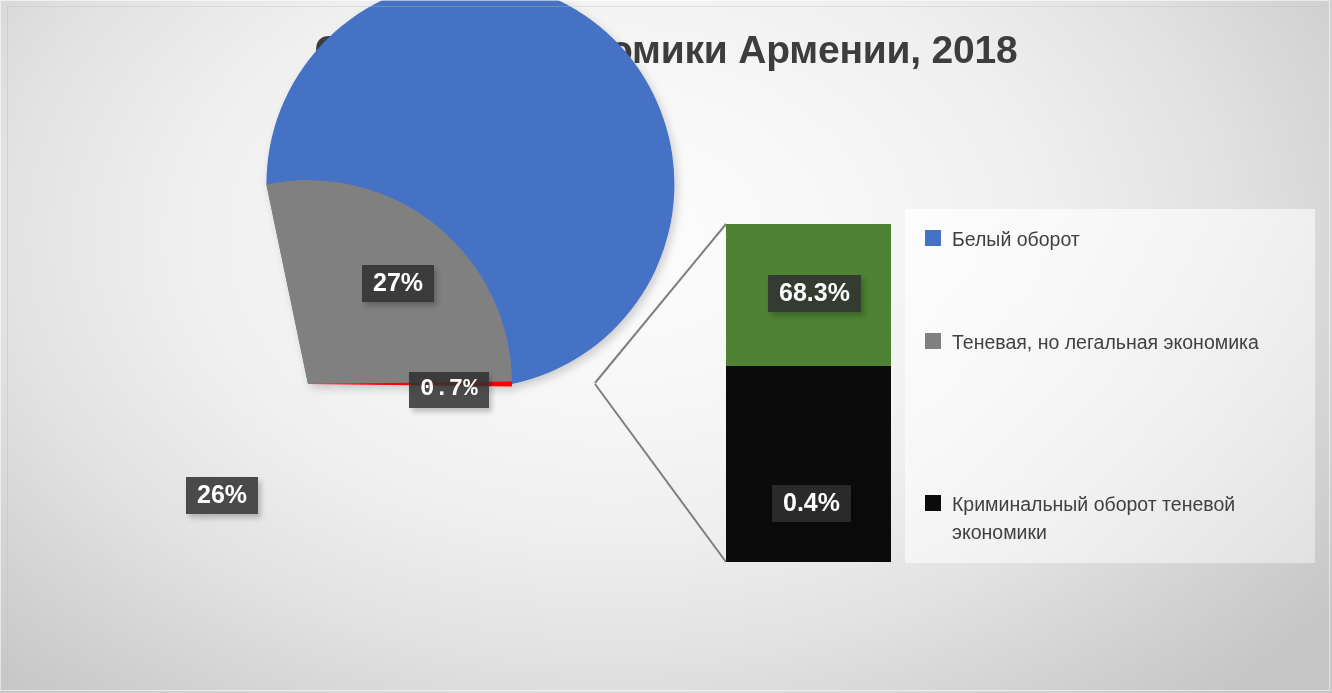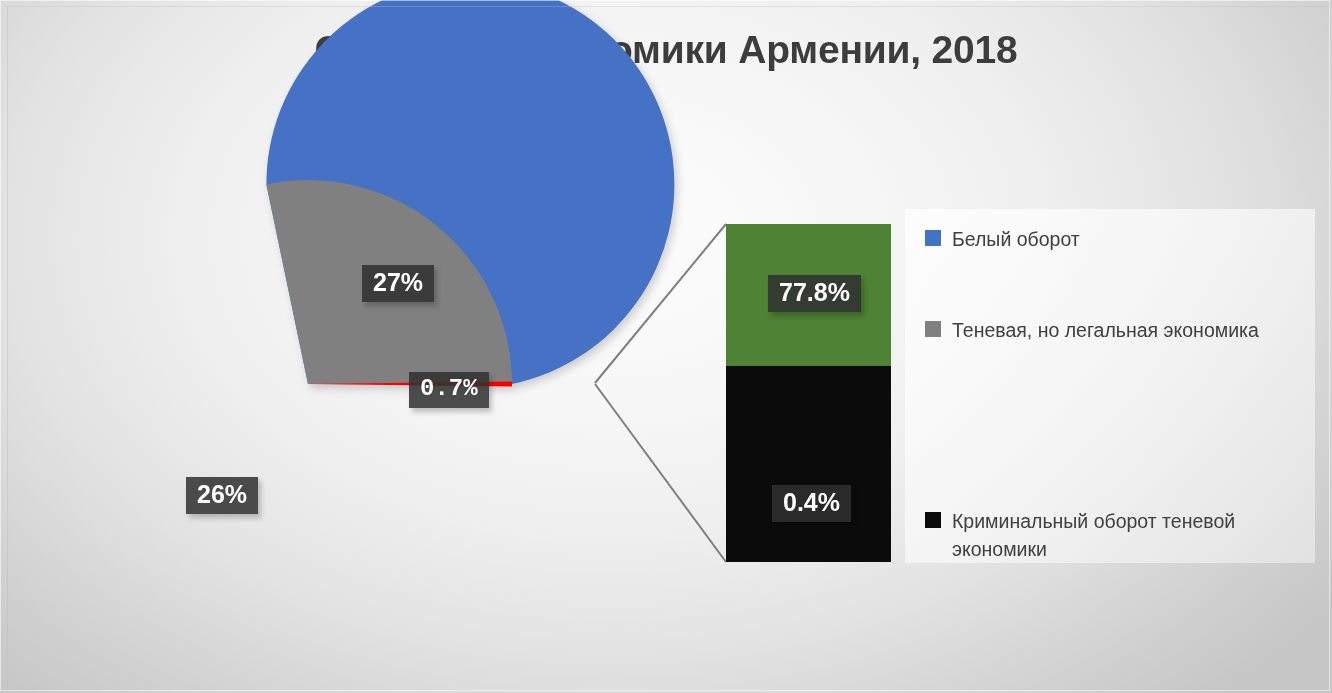--- a/index.html
+++ b/index.html
@@ -101,23 +101,23 @@
     z-index: 15;
   }
   .legend-row {
     position: absolute;
     left: 20px;
     width: 375px;
     display: flex;
     align-items: flex-start;
   }
   #legend-row-0 { top: 16px; }
-  #legend-row-1 { top: 107px; }
+  #legend-row-1 { top: 119px; }
   #legend-row-2 { top: 193px; }
-  #legend-row-3 { top: 281px; margin-top: 17px; }
+  #legend-row-3 { top: 281px; }
 
   .legend-swatch {
     width: 16px;
     height: 16px;
     flex: 0 0 16px;
     margin-top: 5px;
     margin-right: 11px;
   }
   .legend-text {
     font-size: 19.5px;
@@ -176,21 +176,21 @@
     </svg>
 
     <div id="bar-group">
       <div class="bar-seg" id="bar-seg-corrupt" style="background:#4E8234;"></div>
       <div class="bar-seg" id="bar-seg-criminal" style="background:#0B0B0B;"></div>
     </div>
 
     <div class="data-label" id="label-white">26%</div>
     <div class="data-label" id="label-shadow">27%</div>
     <div class="data-label" id="label-other">0.7%</div>
-    <div class="data-label" id="label-corrupt">77.8%</div>
+    <div class="data-label" id="label-corrupt">68.3%</div>
     <div class="data-label" id="label-criminal">0.4%</div>
   </div>
 
   <div id="legend">
 
     <div class="legend-row" id="legend-row-0">
       <span class="legend-swatch" style="background:#4472C4;"></span>
       <span class="legend-text">Белый оборот</span>
     </div>
 

